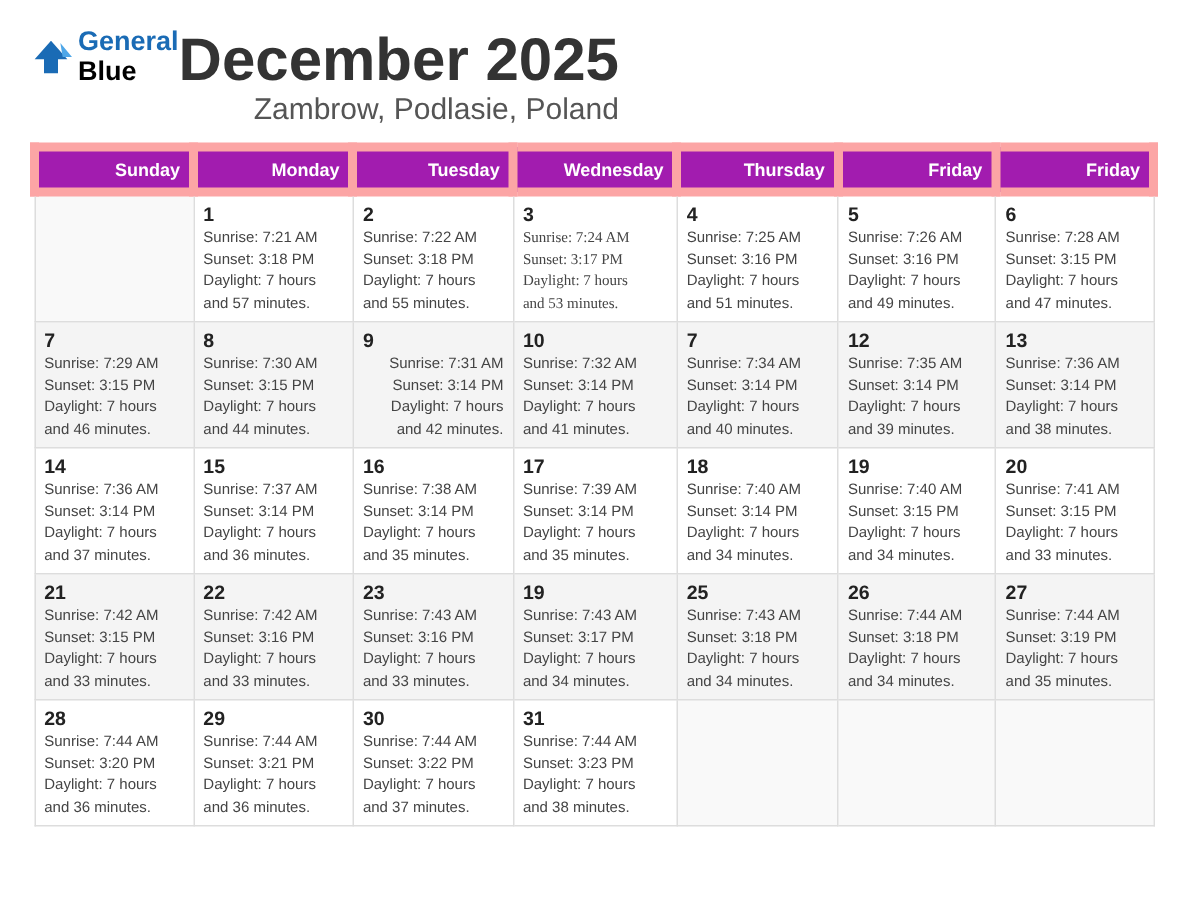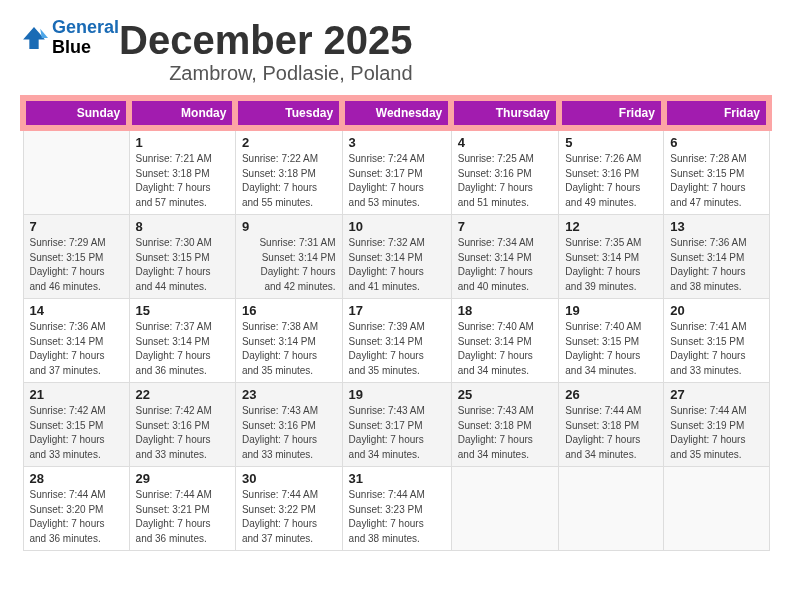--- a/index.html
+++ b/index.html
@@ -141,21 +141,21 @@
           </td>
           <td>
             <span class="day-num">2</span>
             <div class="day-info" style="white-space: pre-line;">Sunrise: 7:22 AM
 Sunset: 3:18 PM
 Daylight: 7 hours
 and 55 minutes.</div>
           </td>
           <td>
             <span class="day-num">3</span>
-            <div class="day-info" style="white-space: pre-line;">Sunrise: 7:24 AM
+            <div class="day-info" style="white-space: pre-line; font-family: Liberation Serif, serif;">Sunrise: 7:24 AM
 Sunset: 3:17 PM
 Daylight: 7 hours
 and 53 minutes.</div>
           </td>
           <td>
             <span class="day-num">4</span>
             <div class="day-info" style="white-space: pre-line;">Sunrise: 7:25 AM
 Sunset: 3:16 PM
 Daylight: 7 hours
 and 51 minutes.</div>

